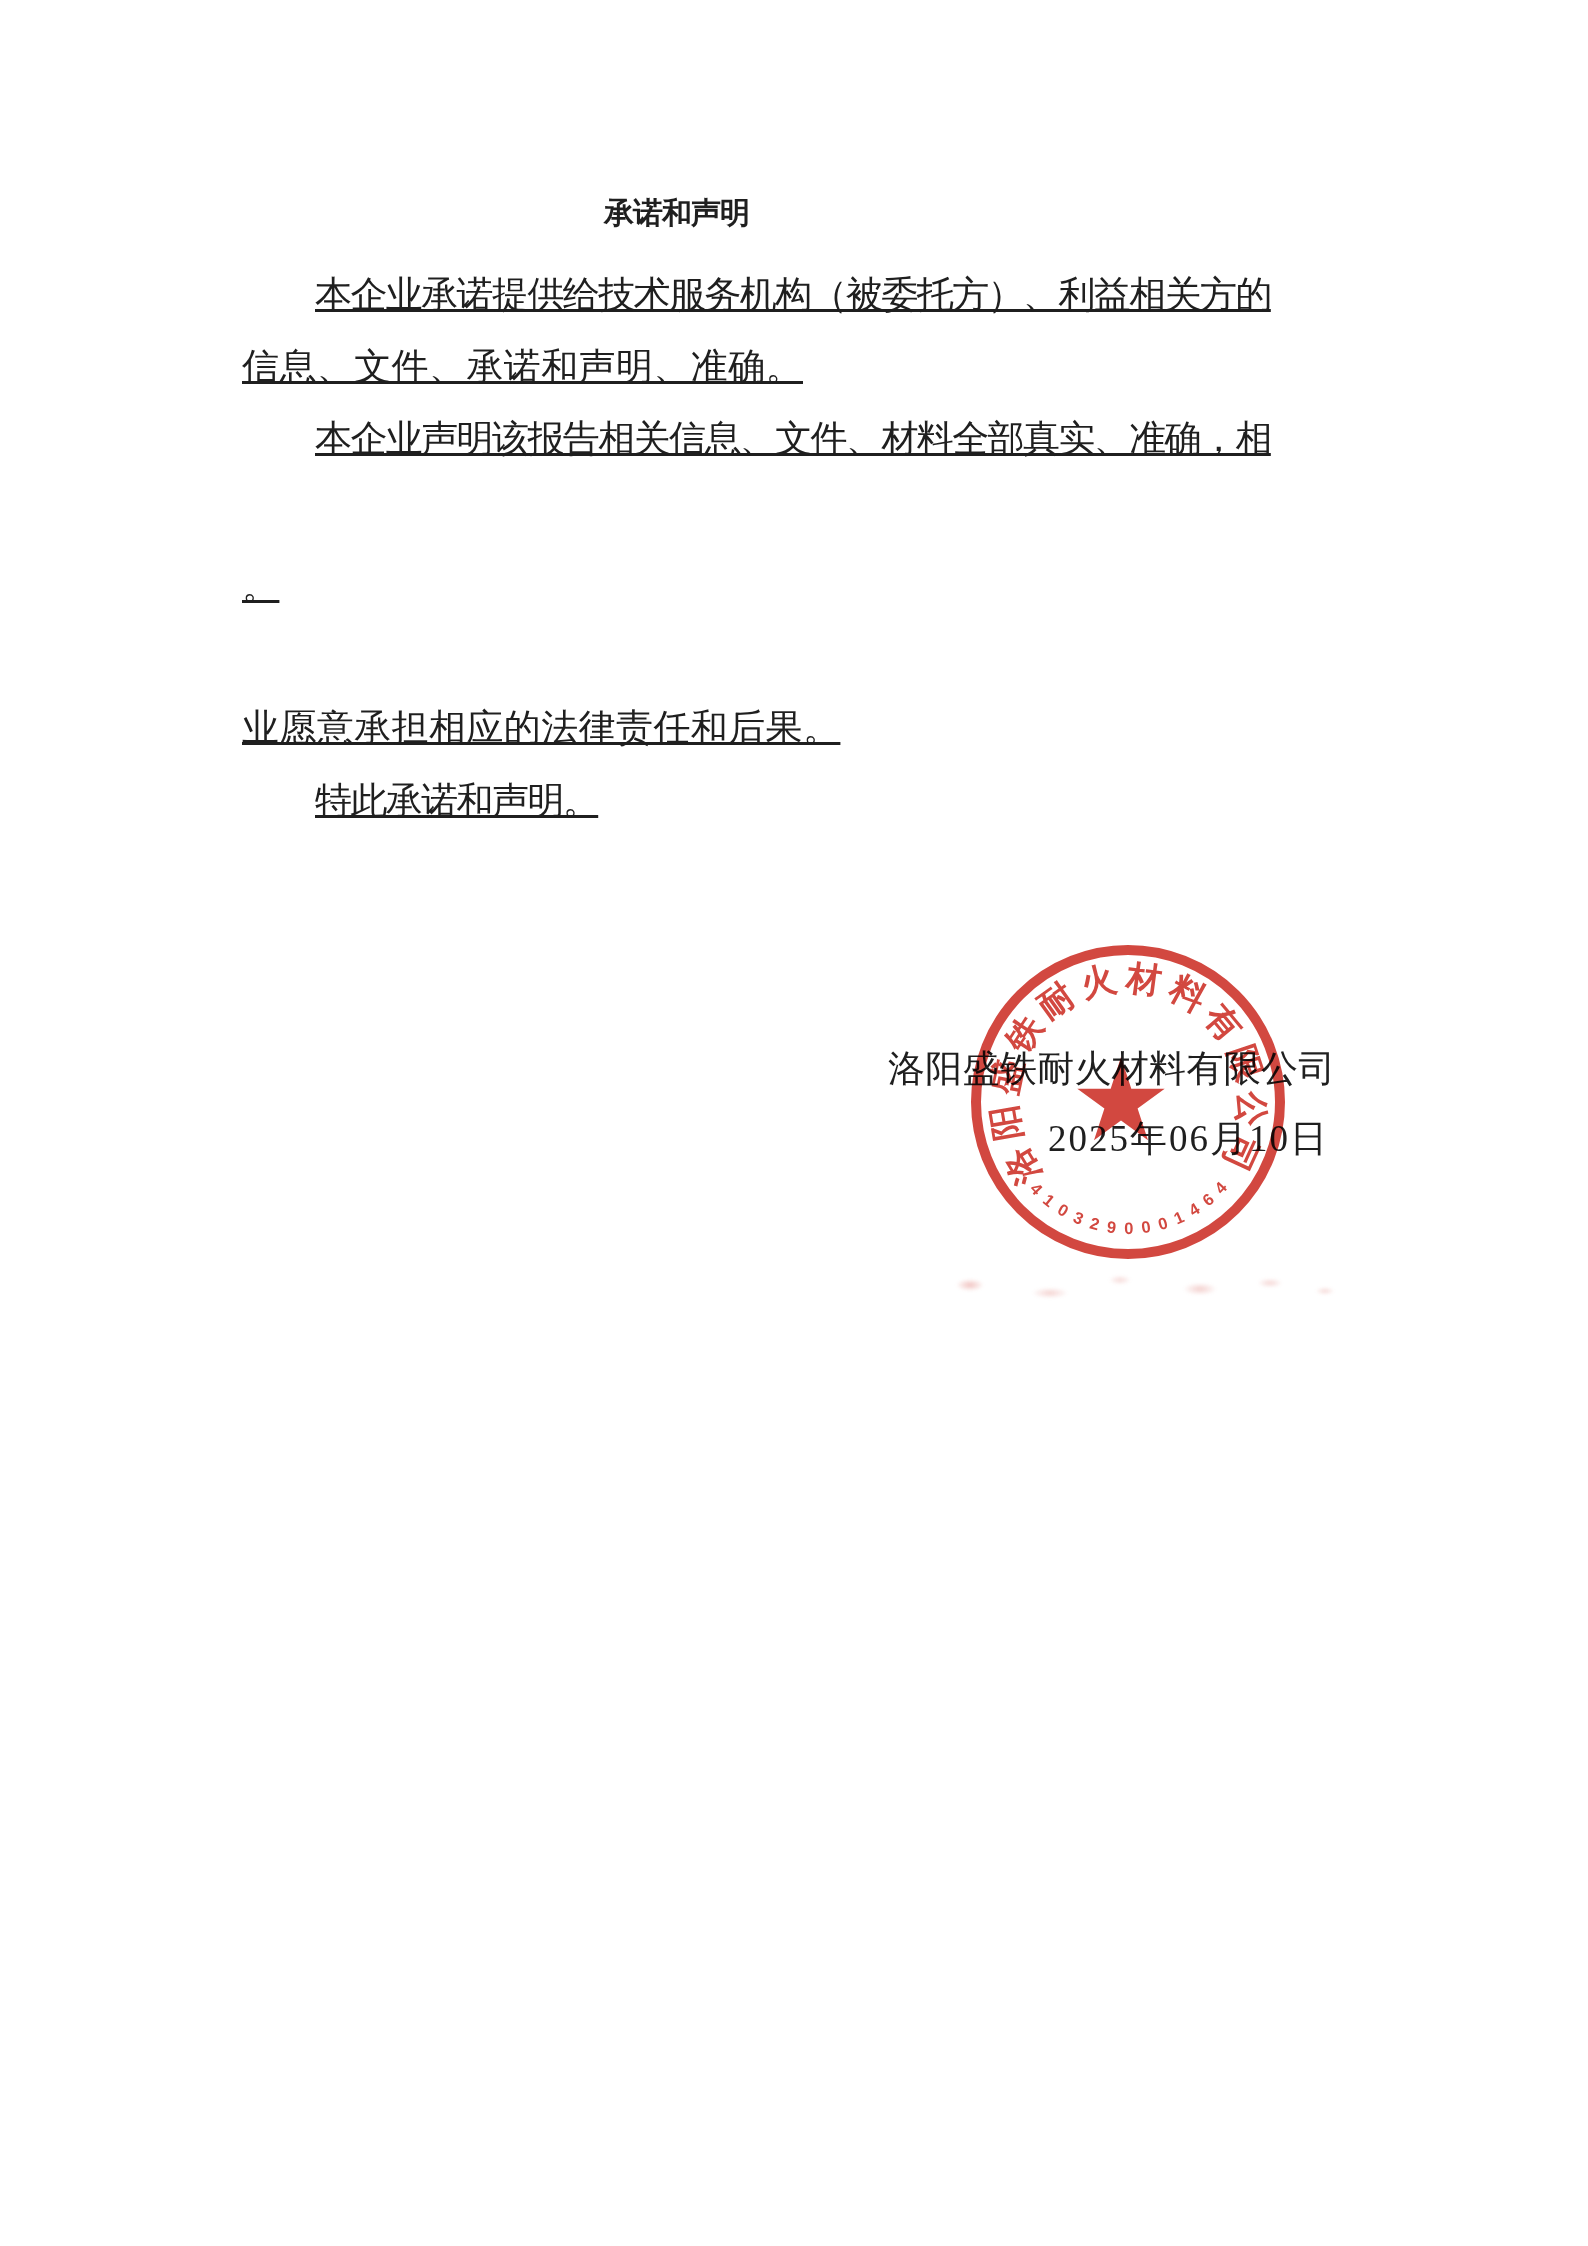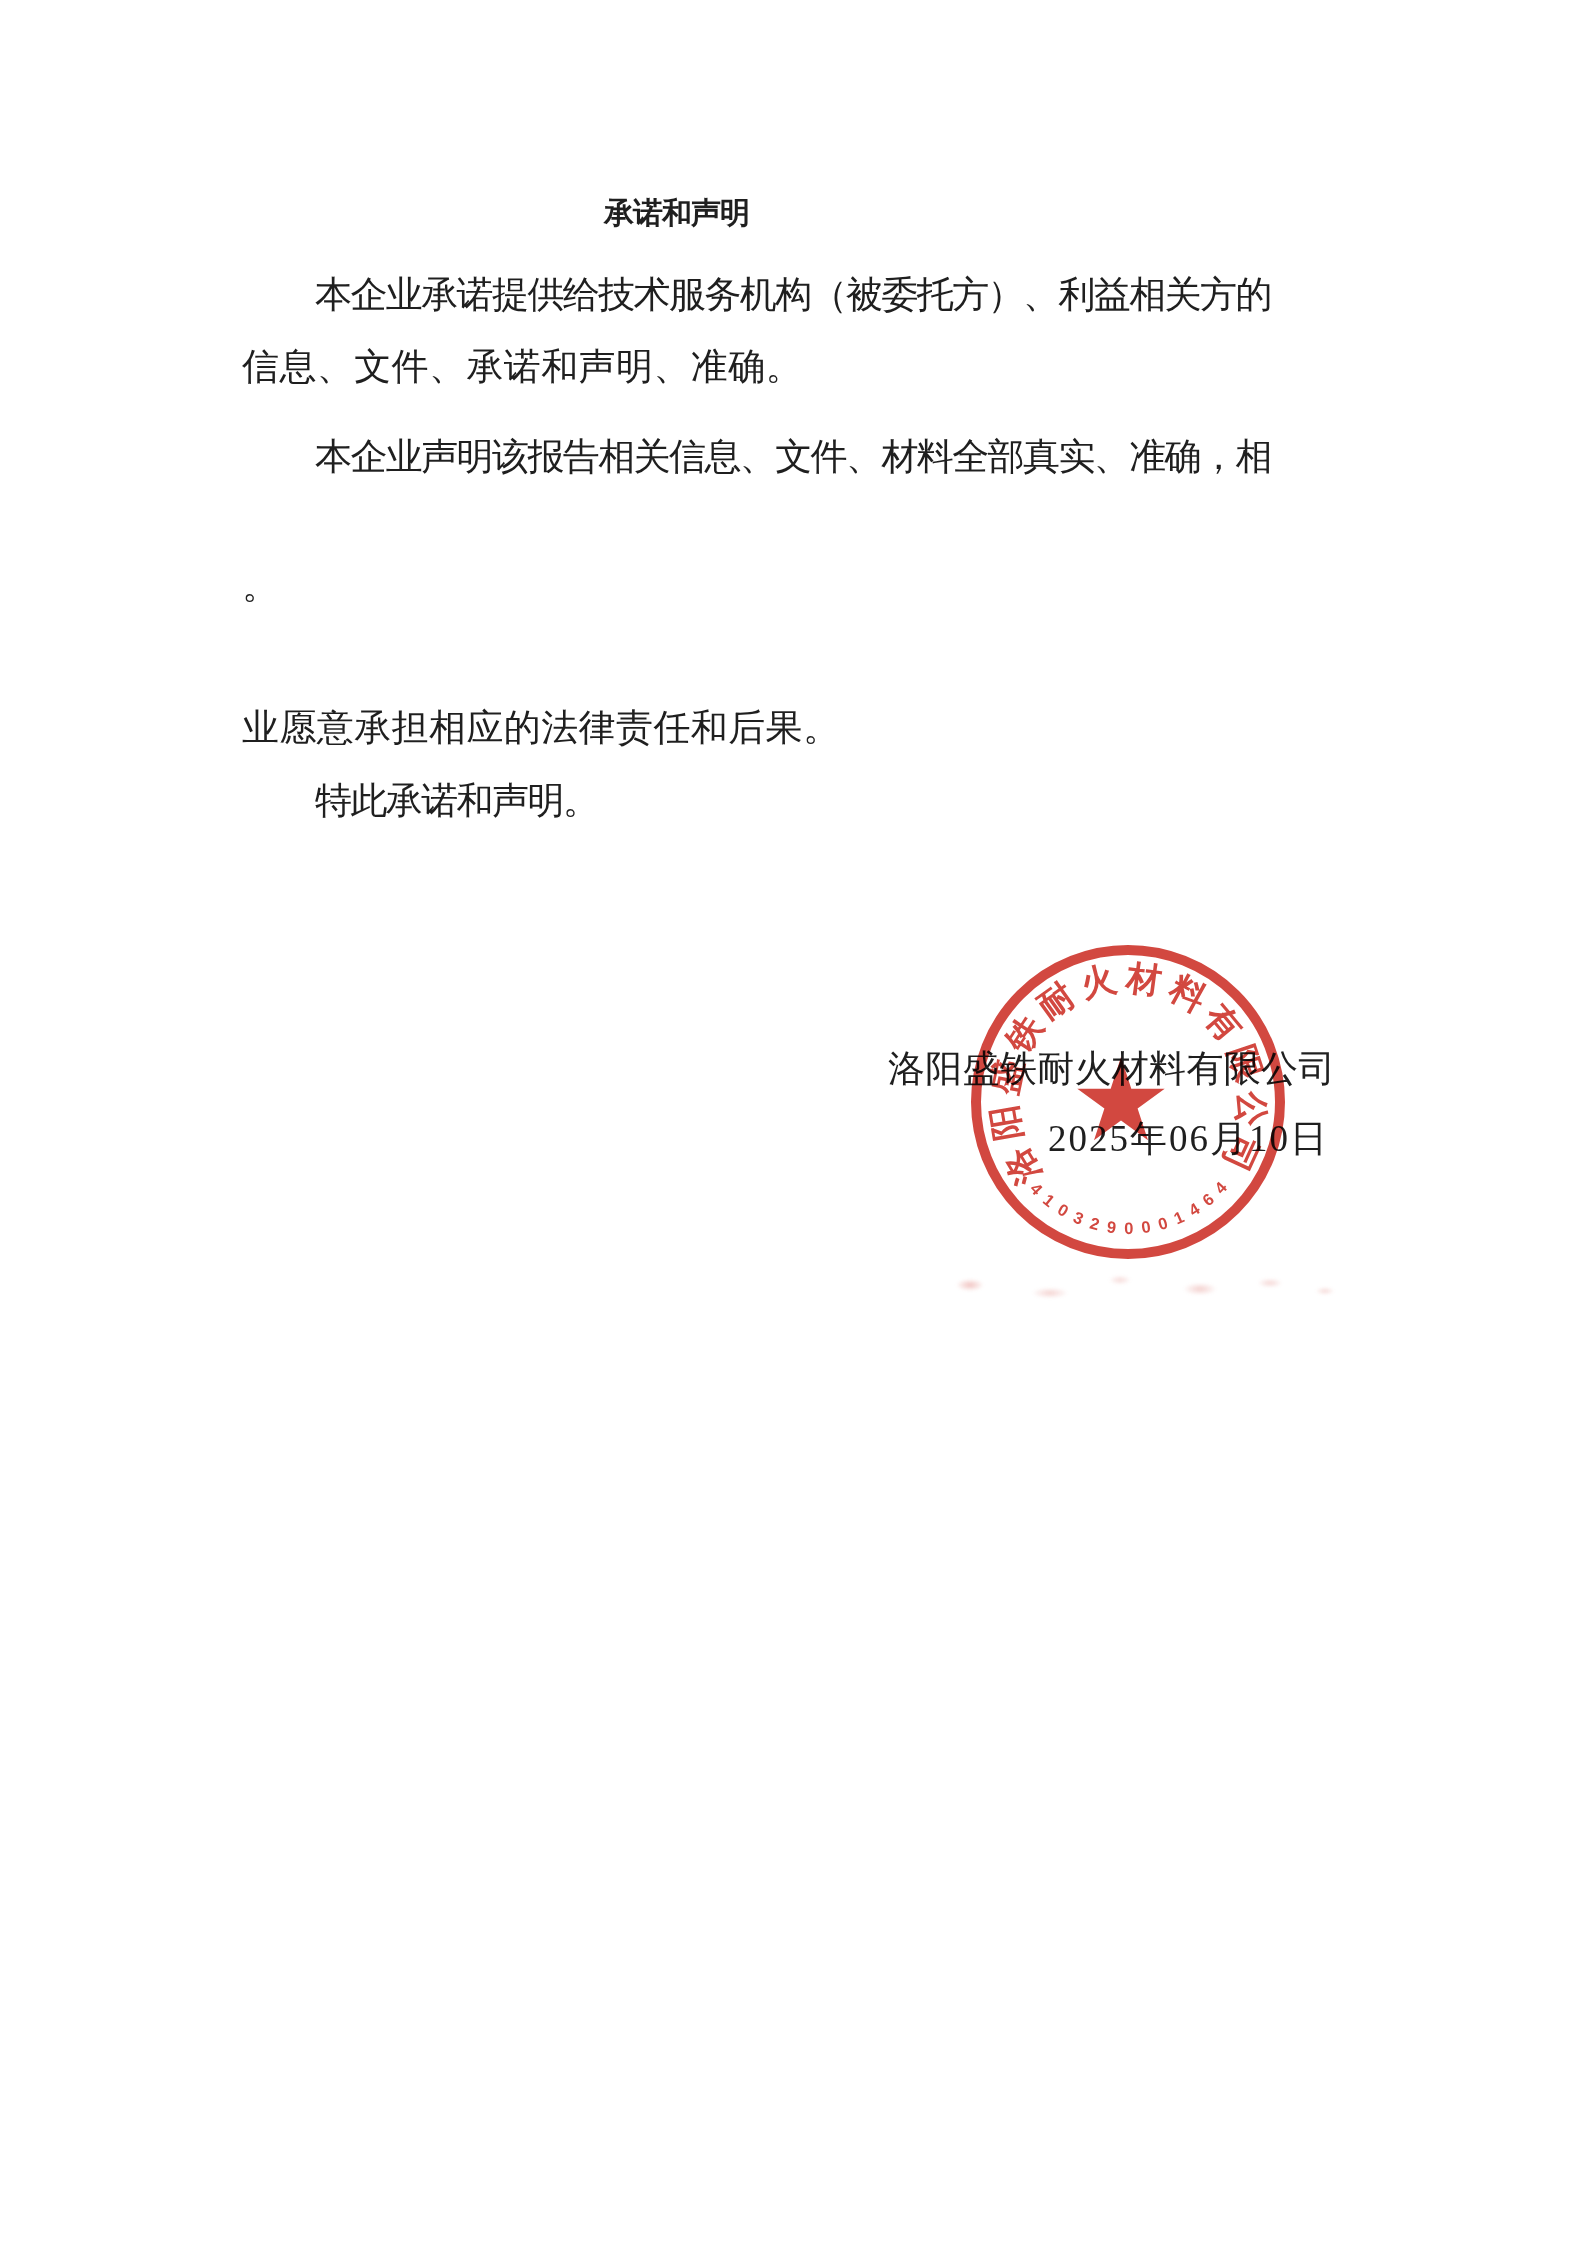--- a/index.html
+++ b/index.html
@@ -24,26 +24,27 @@
     letter-spacing:-1px;
     color:var(--ink);
     white-space:nowrap;
   }
   .line{
     position:absolute;
     font-size:37px;
     color:var(--ink);
     white-space:nowrap;
     letter-spacing:0.4px;
+    text-decoration:underline;
   }
   .indent{left:315px; letter-spacing:-1.6px;}
   .flush{left:242px;}
   .l1{top:270px;}
   .l2{top:342px;}
-  .l3{top:414px;margin-top:18px;}
+  .l3{top:414px;}
   .l4{top:487px; letter-spacing:0;}
   .l5{top:561px;}
   .l6{top:631px;}
   .l7{top:703px;}
   .l8{top:776px;}
   .sig-company{
     position:absolute;
     left:888px; top:1044px;
     font-size:37px;
     letter-spacing:0.3px;

